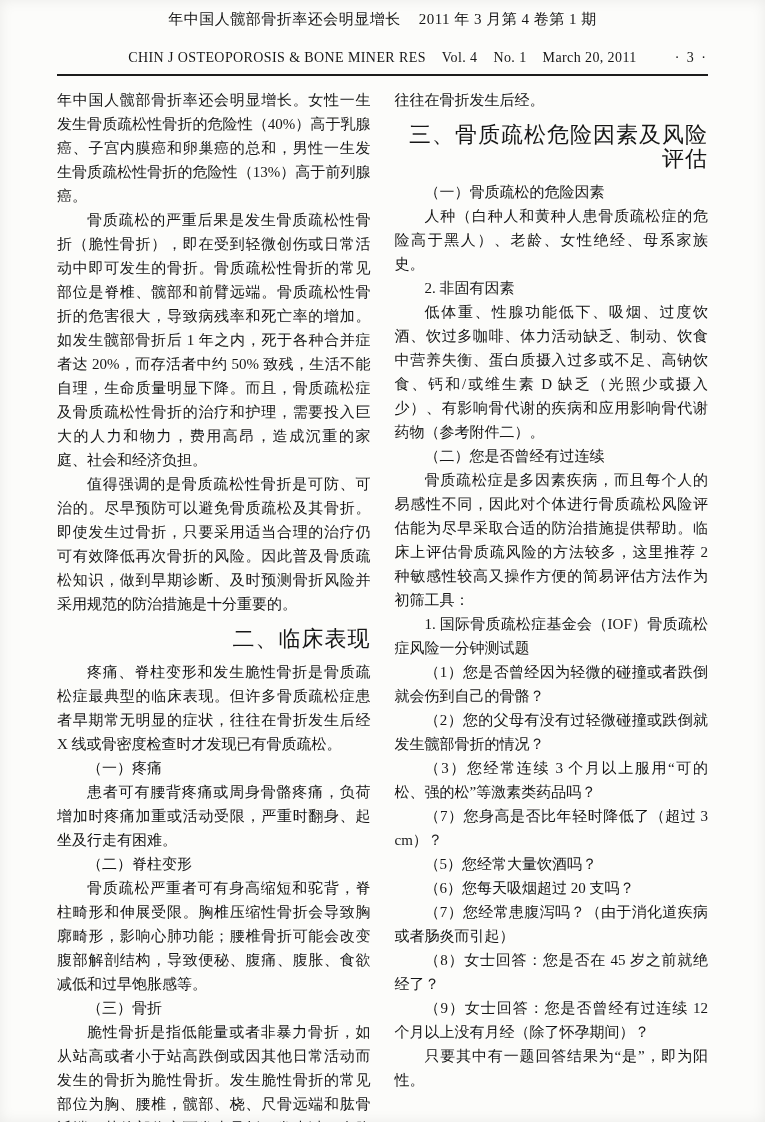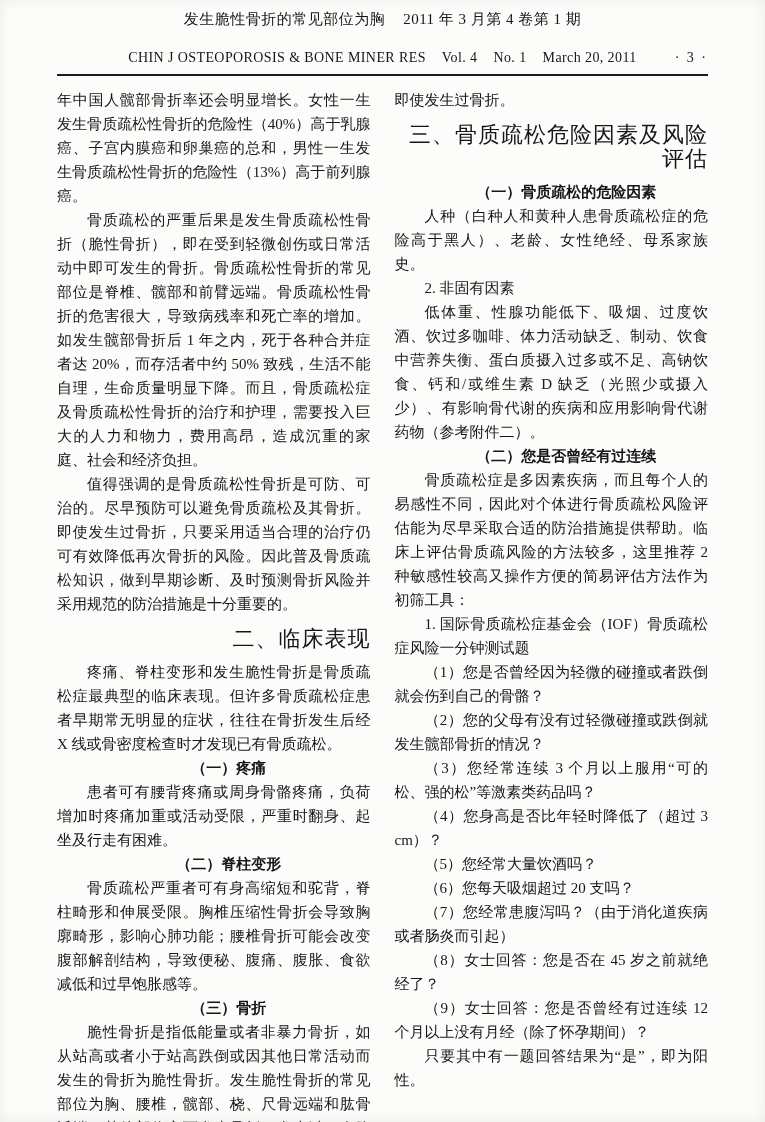--- a/index.html
+++ b/index.html
@@ -54,41 +54,41 @@
   .column {
     flex: 1 1 0;
     min-width: 0;
     font-size: 15px;
     line-height: 24px;
     text-align: justify;
   }
   .blk.p { text-indent: 2em; }
   .blk.p.noindent { text-indent: 0; }
   .blk.sh {
-    font-weight: bold;
+    font-weight: normal;
     text-indent: 2em;
-    text-align: center;
+    text-align: left;
   }
   .blk.h {
     font-weight: normal;
     font-size: 22px;
     text-align: right;
     text-indent: 0;
     margin: 11px 0 9px 0;
     letter-spacing: 1px;
   }
 </style>
 </head>
 <body>
 
 <div class="page">
 
   <header class="page-header">
     <div class="hdr-cn">
-      <span class="seg">发生脆性骨折的常见部位为胸</span><span class="seg">2011 年 3 月第 4 卷第 1 期</span>
+      <span class="seg">年中国人髋部骨折率还会明显增长</span><span class="seg">2011 年 3 月第 4 卷第 1 期</span>
     </div>
     <div class="hdr-en">
       <span class="seg">CHIN J OSTEOPOROSIS &amp; BONE MINER RES</span><span class="seg">Vol. 4</span><span class="seg">No. 1</span><span class="seg">March 20, 2011</span>
       <span class="page-marker">· 3 ·</span>
     </div>
     <div class="rule"></div>
   </header>
 
   <main class="columns">
     <section class="column">
@@ -98,33 +98,33 @@
         <div class="blk h">二、临床表现</div>
         <div class="blk p">疼痛、脊柱变形和发生脆性骨折是骨质疏松症最典型的临床表现。但许多骨质疏松症患者早期常无明显的症状，往往在骨折发生后经 X 线或骨密度检查时才发现已有骨质疏松。</div>
         <div class="blk sh">（一）疼痛</div>
         <div class="blk p">患者可有腰背疼痛或周身骨骼疼痛，负荷增加时疼痛加重或活动受限，严重时翻身、起坐及行走有困难。</div>
         <div class="blk sh">（二）脊柱变形</div>
         <div class="blk p">骨质疏松严重者可有身高缩短和驼背，脊柱畸形和伸展受限。胸椎压缩性骨折会导致胸廓畸形，影响心肺功能；腰椎骨折可能会改变腹部解剖结构，导致便秘、腹痛、腹胀、食欲减低和过早饱胀感等。</div>
         <div class="blk sh">（三）骨折</div>
         <div class="blk p">脆性骨折是指低能量或者非暴力骨折，如从站高或者小于站高跌倒或因其他日常活动而发生的骨折为脆性骨折。发生脆性骨折的常见部位为胸、腰椎，髋部、桡、尺骨远端和肱骨近端。其他部位亦可发生骨折。发生过一次脆性骨折后，再次发生骨</div>
       </section>
     <section class="column">
-        <div class="blk p noindent">即使发生过骨折。</div>
+        <div class="blk p noindent">往往在骨折发生后经。</div>
         <div class="blk h">三、骨质疏松危险因素及风险评估</div>
         <div class="blk sh">（一）骨质疏松的危险因素</div>
         <div class="blk p">人种（白种人和黄种人患骨质疏松症的危险高于黑人）、老龄、女性绝经、母系家族史。</div>
         <div class="blk p">2. 非固有因素</div>
         <div class="blk p">低体重、性腺功能低下、吸烟、过度饮酒、饮过多咖啡、体力活动缺乏、制动、饮食中营养失衡、蛋白质摄入过多或不足、高钠饮食、钙和/或维生素 D 缺乏（光照少或摄入少）、有影响骨代谢的疾病和应用影响骨代谢药物（参考附件二）。</div>
         <div class="blk sh">（二）您是否曾经有过连续</div>
         <div class="blk p">骨质疏松症是多因素疾病，而且每个人的易感性不同，因此对个体进行骨质疏松风险评估能为尽早采取合适的防治措施提供帮助。临床上评估骨质疏风险的方法较多，这里推荐 2 种敏感性较高又操作方便的简易评估方法作为初筛工具：</div>
         <div class="blk p">1. 国际骨质疏松症基金会（IOF）骨质疏松症风险一分钟测试题</div>
         <div class="blk p">（1）您是否曾经因为轻微的碰撞或者跌倒就会伤到自己的骨骼？</div>
         <div class="blk p">（2）您的父母有没有过轻微碰撞或跌倒就发生髋部骨折的情况？</div>
         <div class="blk p">（3）您经常连续 3 个月以上服用“可的松、强的松”等激素类药品吗？</div>
-        <div class="blk p">（4）您身高是否比年轻时降低了（超过 3 cm）？</div>
+        <div class="blk p">（7）您身高是否比年轻时降低了（超过 3 cm）？</div>
         <div class="blk p">（5）您经常大量饮酒吗？</div>
         <div class="blk p">（6）您每天吸烟超过 20 支吗？</div>
         <div class="blk p">（7）您经常患腹泻吗？（由于消化道疾病或者肠炎而引起）</div>
         <div class="blk p">（8）女士回答：您是否在 45 岁之前就绝经了？</div>
         <div class="blk p">（9）女士回答：您是否曾经有过连续 12 个月以上没有月经（除了怀孕期间）？</div>
         <div class="blk p">只要其中有一题回答结果为“是”，即为阳性。</div>
       </section>
   </main>
 
 </div>

